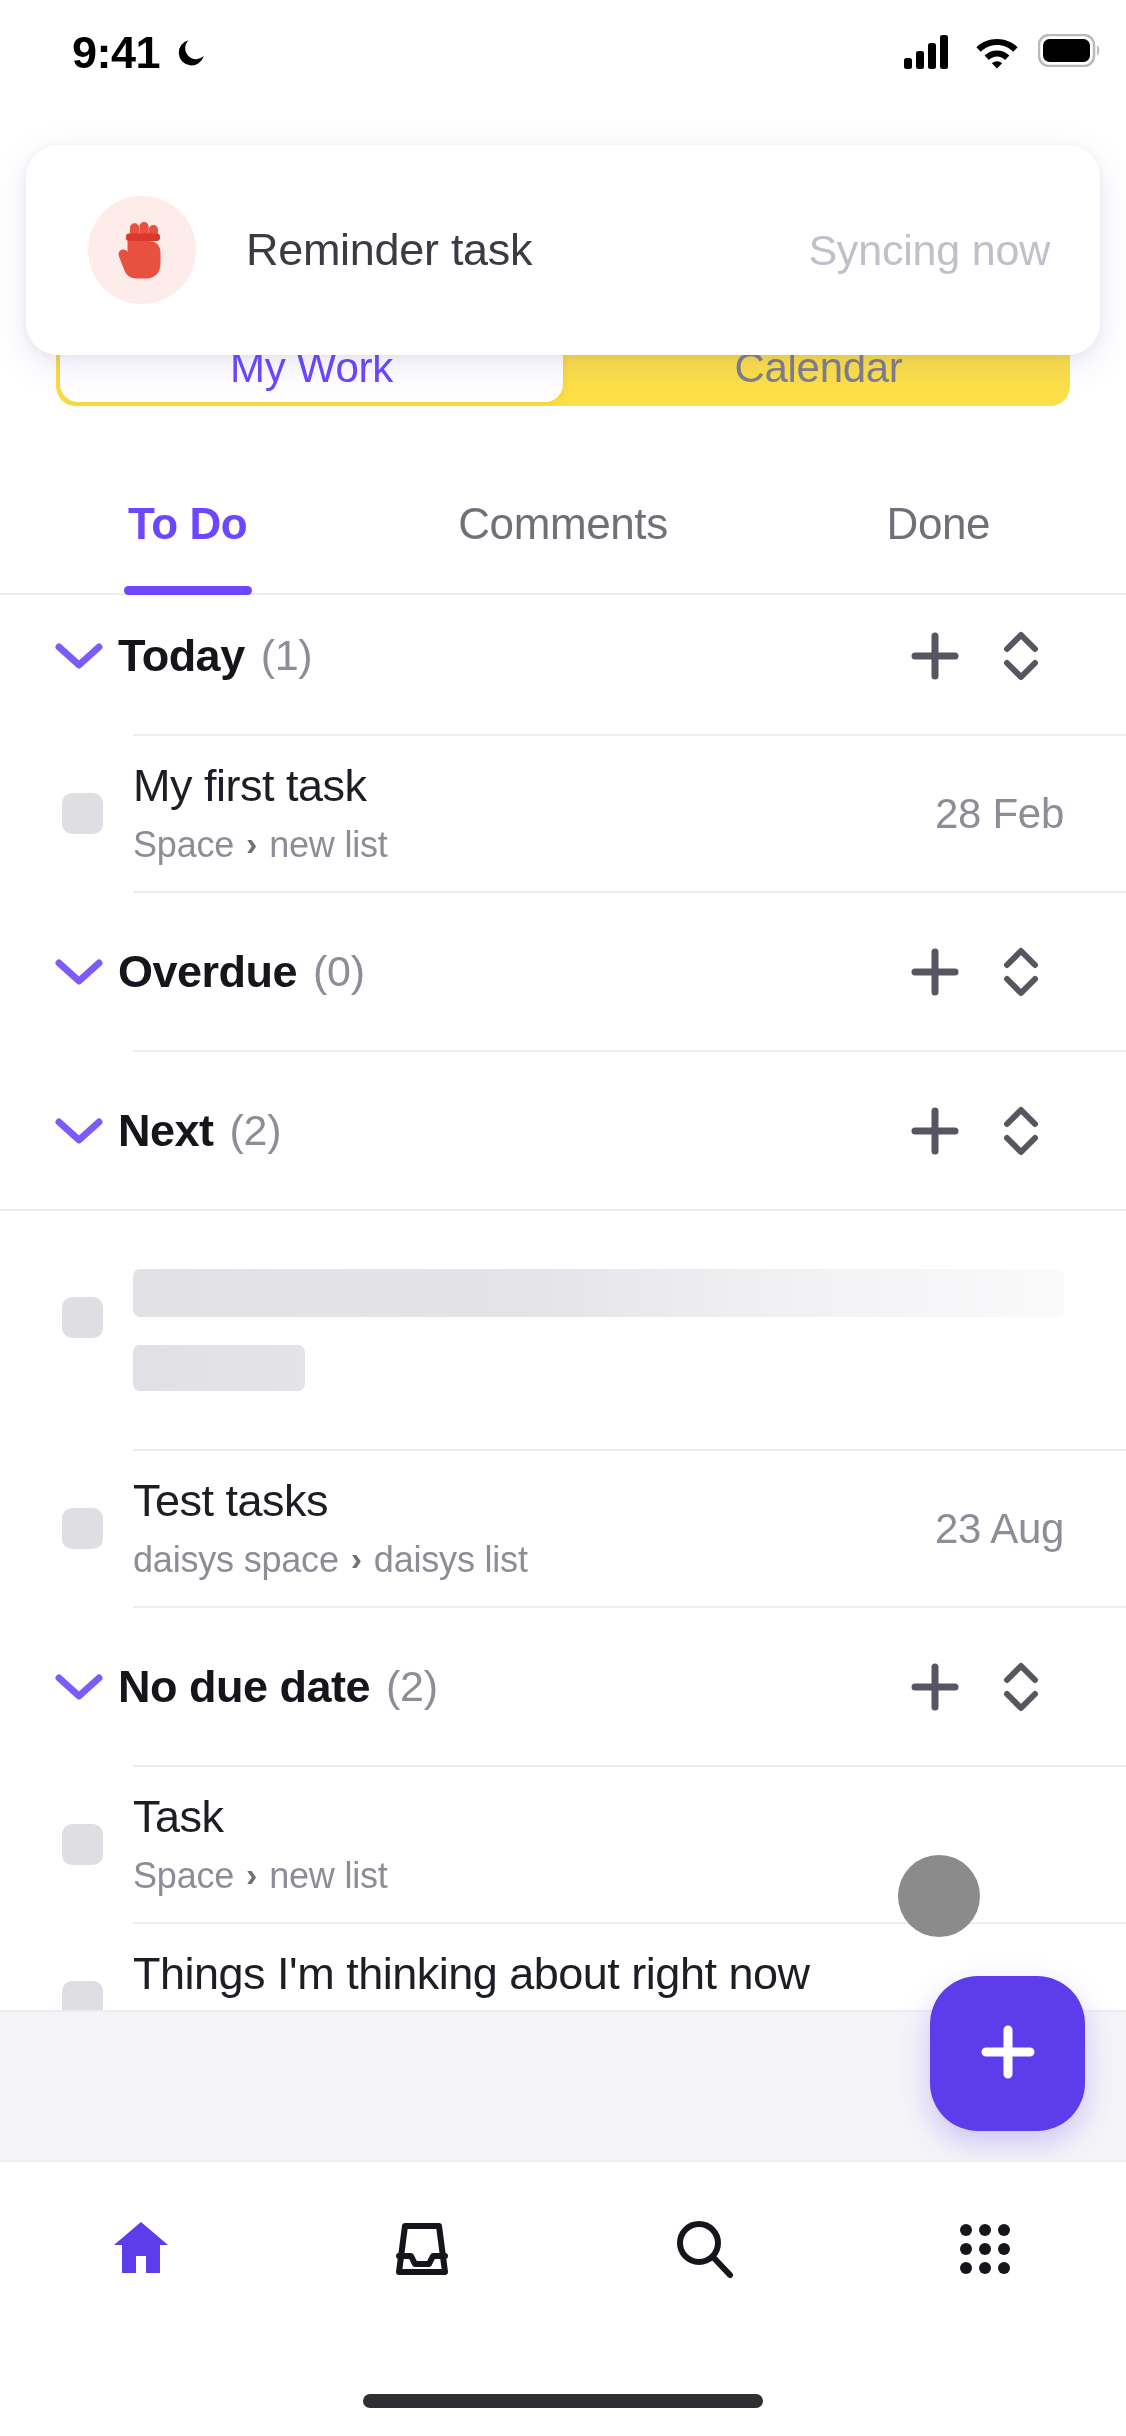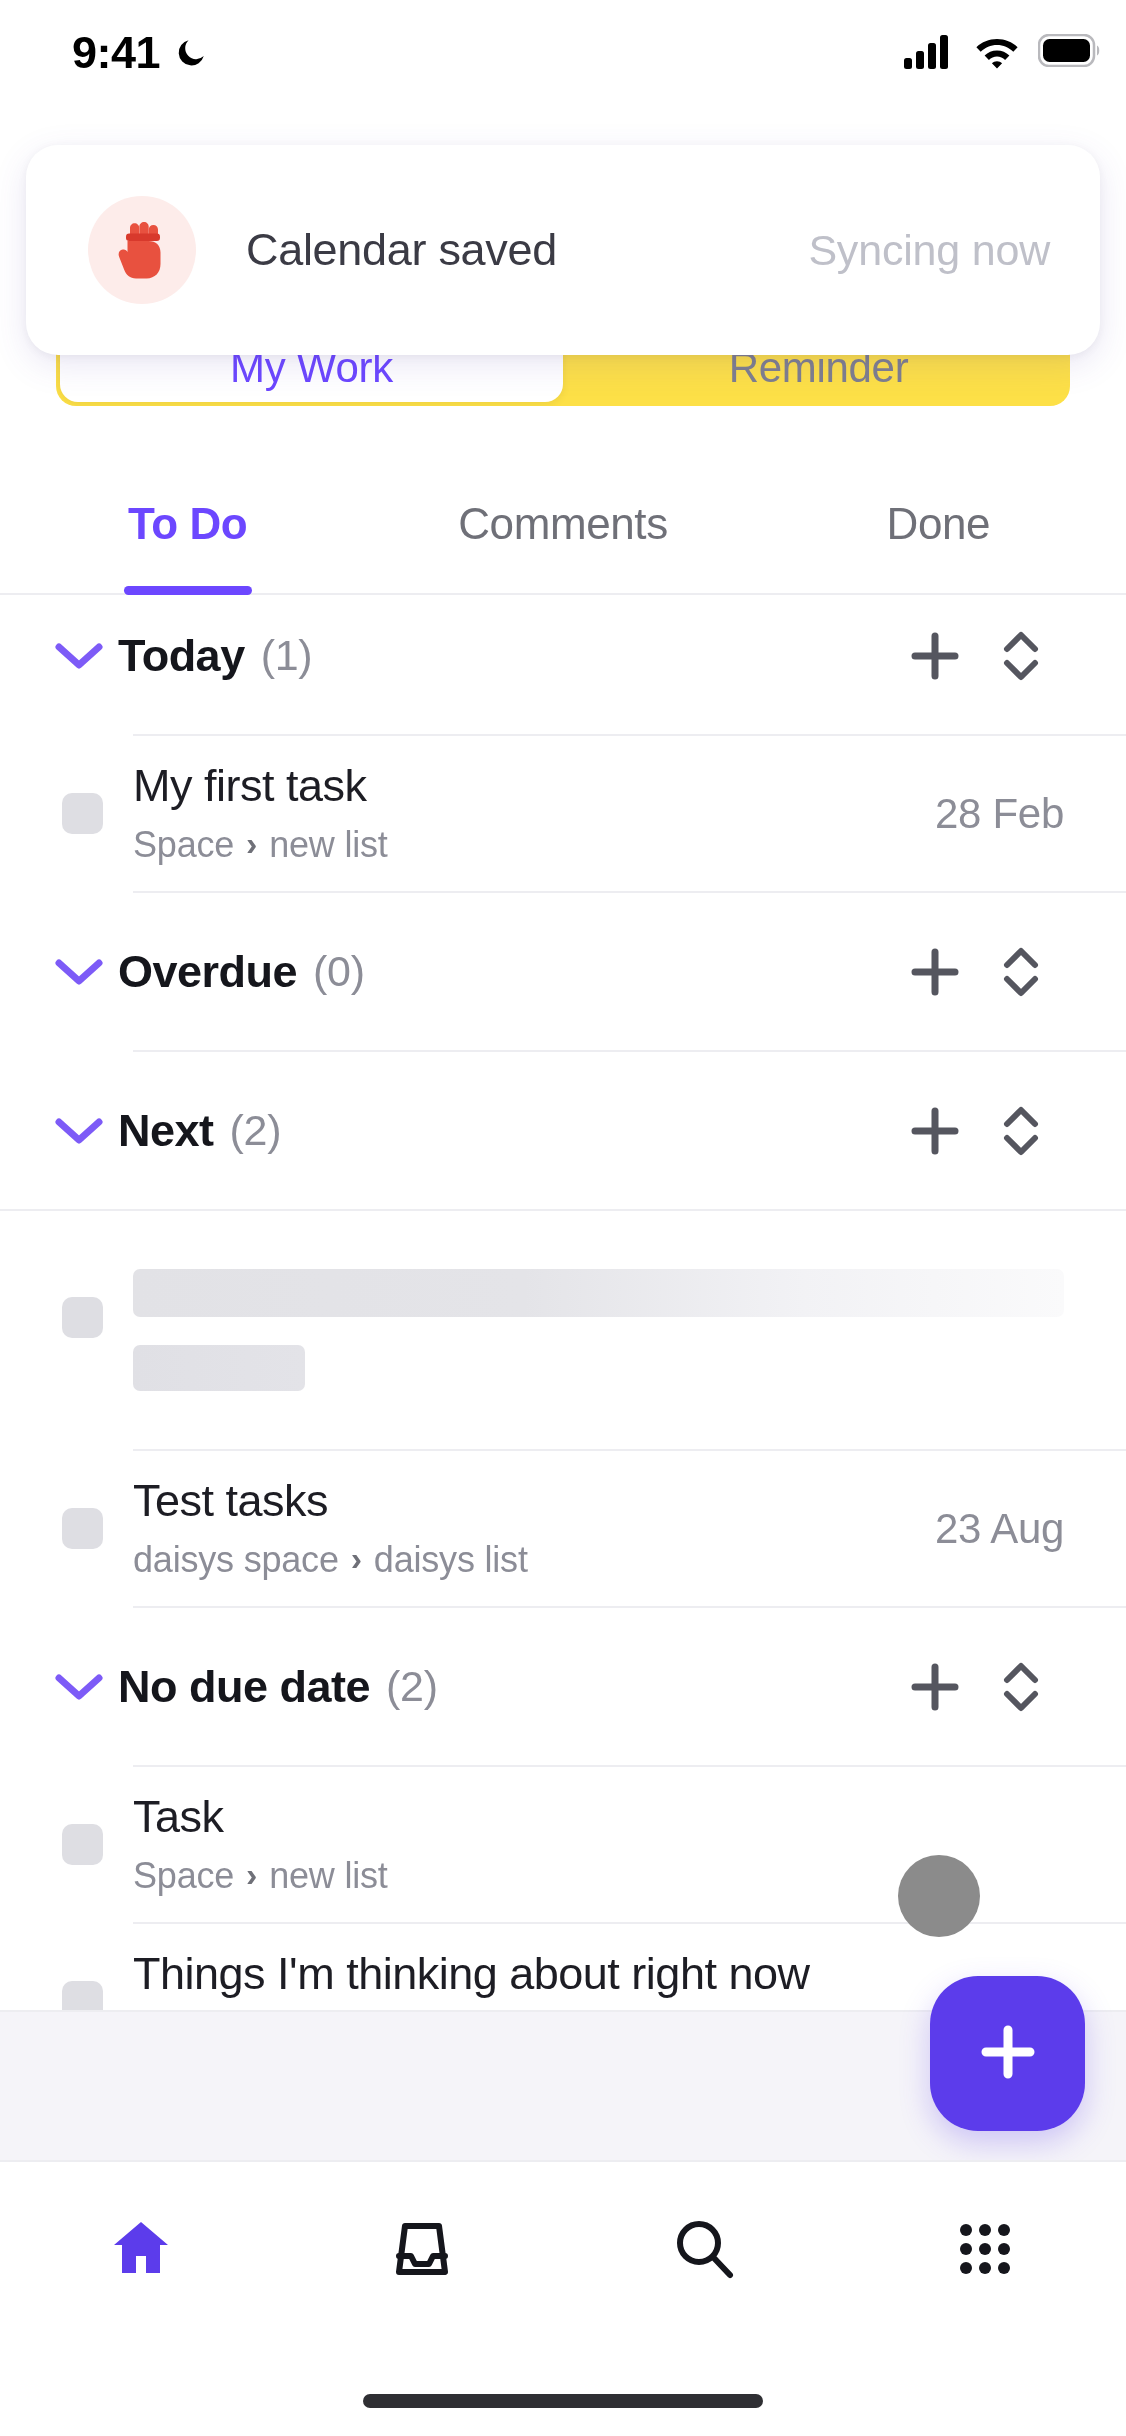--- a/index.html
+++ b/index.html
@@ -190,34 +190,34 @@
           <rect x="1" y="1" width="55" height="31" rx="10" fill="none" stroke="#b9b9bd" stroke-width="2.5"></rect>
           <rect x="5" y="5" width="47" height="23" rx="6.5" fill="#000"></rect>
           <path d="M59 11.5c3 .8 3 9.2 0 10z" fill="#b9b9bd"></path>
         </svg>
       </span>
     </div>
   </div>
 
   <div class="segmented">
     <div class="seg active">My Work</div>
-    <div class="seg">Reminder</div>
+    <div class="seg">Calendar</div>
   </div>
 
   <div class="toast">
     <div class="toast-icon">
       <svg width="58" height="62" viewBox="0 0 58 62">
         <path d="M17 9c0-2.6 2-4.7 4.6-4.7S26.2 6.4 26.2 9v7h-9.2V9z" fill="#e8513f"></path>
         <path d="M26.4 7.6c0-2.6 2.1-4.7 4.7-4.7s4.6 2.1 4.6 4.7V16h-9.3V7.6z" fill="#e8513f"></path>
         <path d="M35.8 10.6c0-2.6 2-4.6 4.6-4.6s4.6 2 4.6 4.6V18h-9.2v-7.4z" fill="#e8513f"></path>
         <rect x="13" y="14.5" width="34" height="7.5" rx="3.2" fill="#d8392c"></rect>
         <path d="M14.5 22h21c7.5 0 12 4.4 12 11.6V45c0 8.6-5.6 14.4-13.8 14.4H23c-6 0-10-3.4-11.8-8.6L6 37.4c-1.2-3.4.6-6.3 3.7-6.8 2.2-.4 3.9.5 4.8 2.3V22z" fill="#e8513f"></path>
       </svg>
     </div>
-    <div class="toast-text">Calendar saved</div>
+    <div class="toast-text">Reminder task</div>
     <div class="toast-status">Syncing now</div>
   </div>
 
   <div class="tabs">
     <div class="tab active">To Do</div>
     <div class="tab">Comments</div>
     <div class="tab">Done</div>
   </div>
 
   <div class="list">

